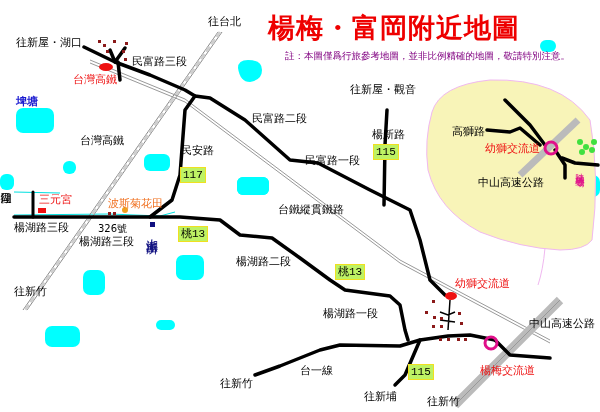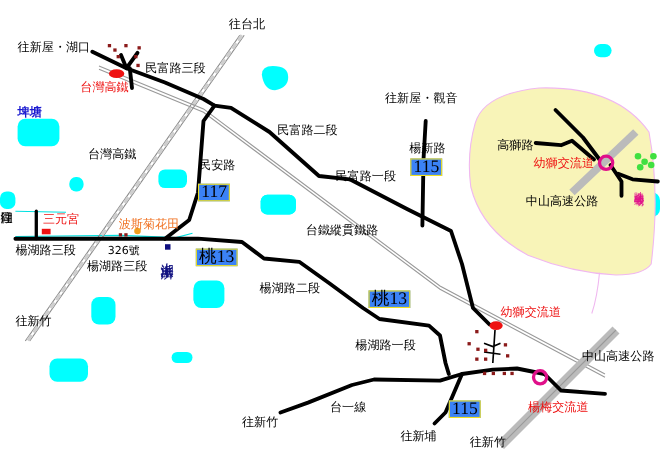--- a/index.html
+++ b/index.html
@@ -6,21 +6,21 @@
   #map{position:relative;width:600px;height:412px;overflow:hidden;background:#fff;font-family:"DejaVu Sans","Liberation Sans",sans-serif;}
   svg{position:absolute;left:0;top:0;}
   .lbl{position:absolute;font-size:11px;color:#000;white-space:nowrap;line-height:1;}
   .red{color:#ee1111;}
   .blue{color:#1a1ad0;}
   .navy{color:#101080;}
   .orange{color:#f07020;}
   .magenta{color:#e0108a;}
   .title{position:absolute;left:268px;top:10px;font-family:"DejaVu Serif","Liberation Serif",serif;font-weight:bold;font-size:27px;color:#ee0000;letter-spacing:1px;white-space:nowrap;}
   .note{position:absolute;left:285px;top:50px;font-size:9.5px;color:#800080;white-space:nowrap;}
-  .badge{position:absolute;font-size:16px;border:1.5px solid #f0e020;background:#3b82f6;padding:0 2px;line-height:14px;font-family:Liberation Serif, serif;}
+  .badge{position:absolute;font-size:11px;border:1.5px solid #f0e020;background:#bef264;padding:0 2px;line-height:14px;font-family:Liberation Mono, monospace;}
   .vert{writing-mode:vertical-rl;text-orientation:upright;letter-spacing:1px;}
 </style>
 </head>
 <body>
 
 <div id="map">
   <svg width="600" height="412" viewBox="0 0 600 412">
 
     <g fill="#00ffff">
       <path d="M238 68 q0 -8 10 -8 q14 0 14 10 q0 10 -12 12 q-10 0 -12 -14z"></path>
@@ -129,20 +129,22 @@
 
     <g fill="#40e040">
       <circle cx="580" cy="142" r="3"></circle>
         <circle cx="586" cy="147" r="3"></circle>
         <circle cx="592" cy="150" r="3"></circle>
       <circle cx="582" cy="152" r="3"></circle>
         <circle cx="594" cy="142" r="3"></circle>
     </g>
   </svg>
 
+  <div class="title">楊梅・富岡附近地圖</div>
+  <div class="note">註：本圖僅爲行旅參考地圖，並非比例精確的地圖，敬請特別注意。</div>
 
   <div class="lbl" style="left:208px;top:16px;">往台北</div>
   <div class="lbl" style="left:16px;top:37px;">往新屋・湖口</div>
   <div class="lbl" style="left:350px;top:84px;">往新屋・觀音</div>
   <div class="lbl vert" style="left:0px;top:183px;">往湖口</div>
   <div class="lbl" style="left:14px;top:286px;">往新竹</div>
   <div class="lbl" style="left:220px;top:378px;">往新竹</div>
   <div class="lbl" style="left:427px;top:396px;">往新竹</div>
   <div class="lbl" style="left:364px;top:391px;">往新埔</div>
 

